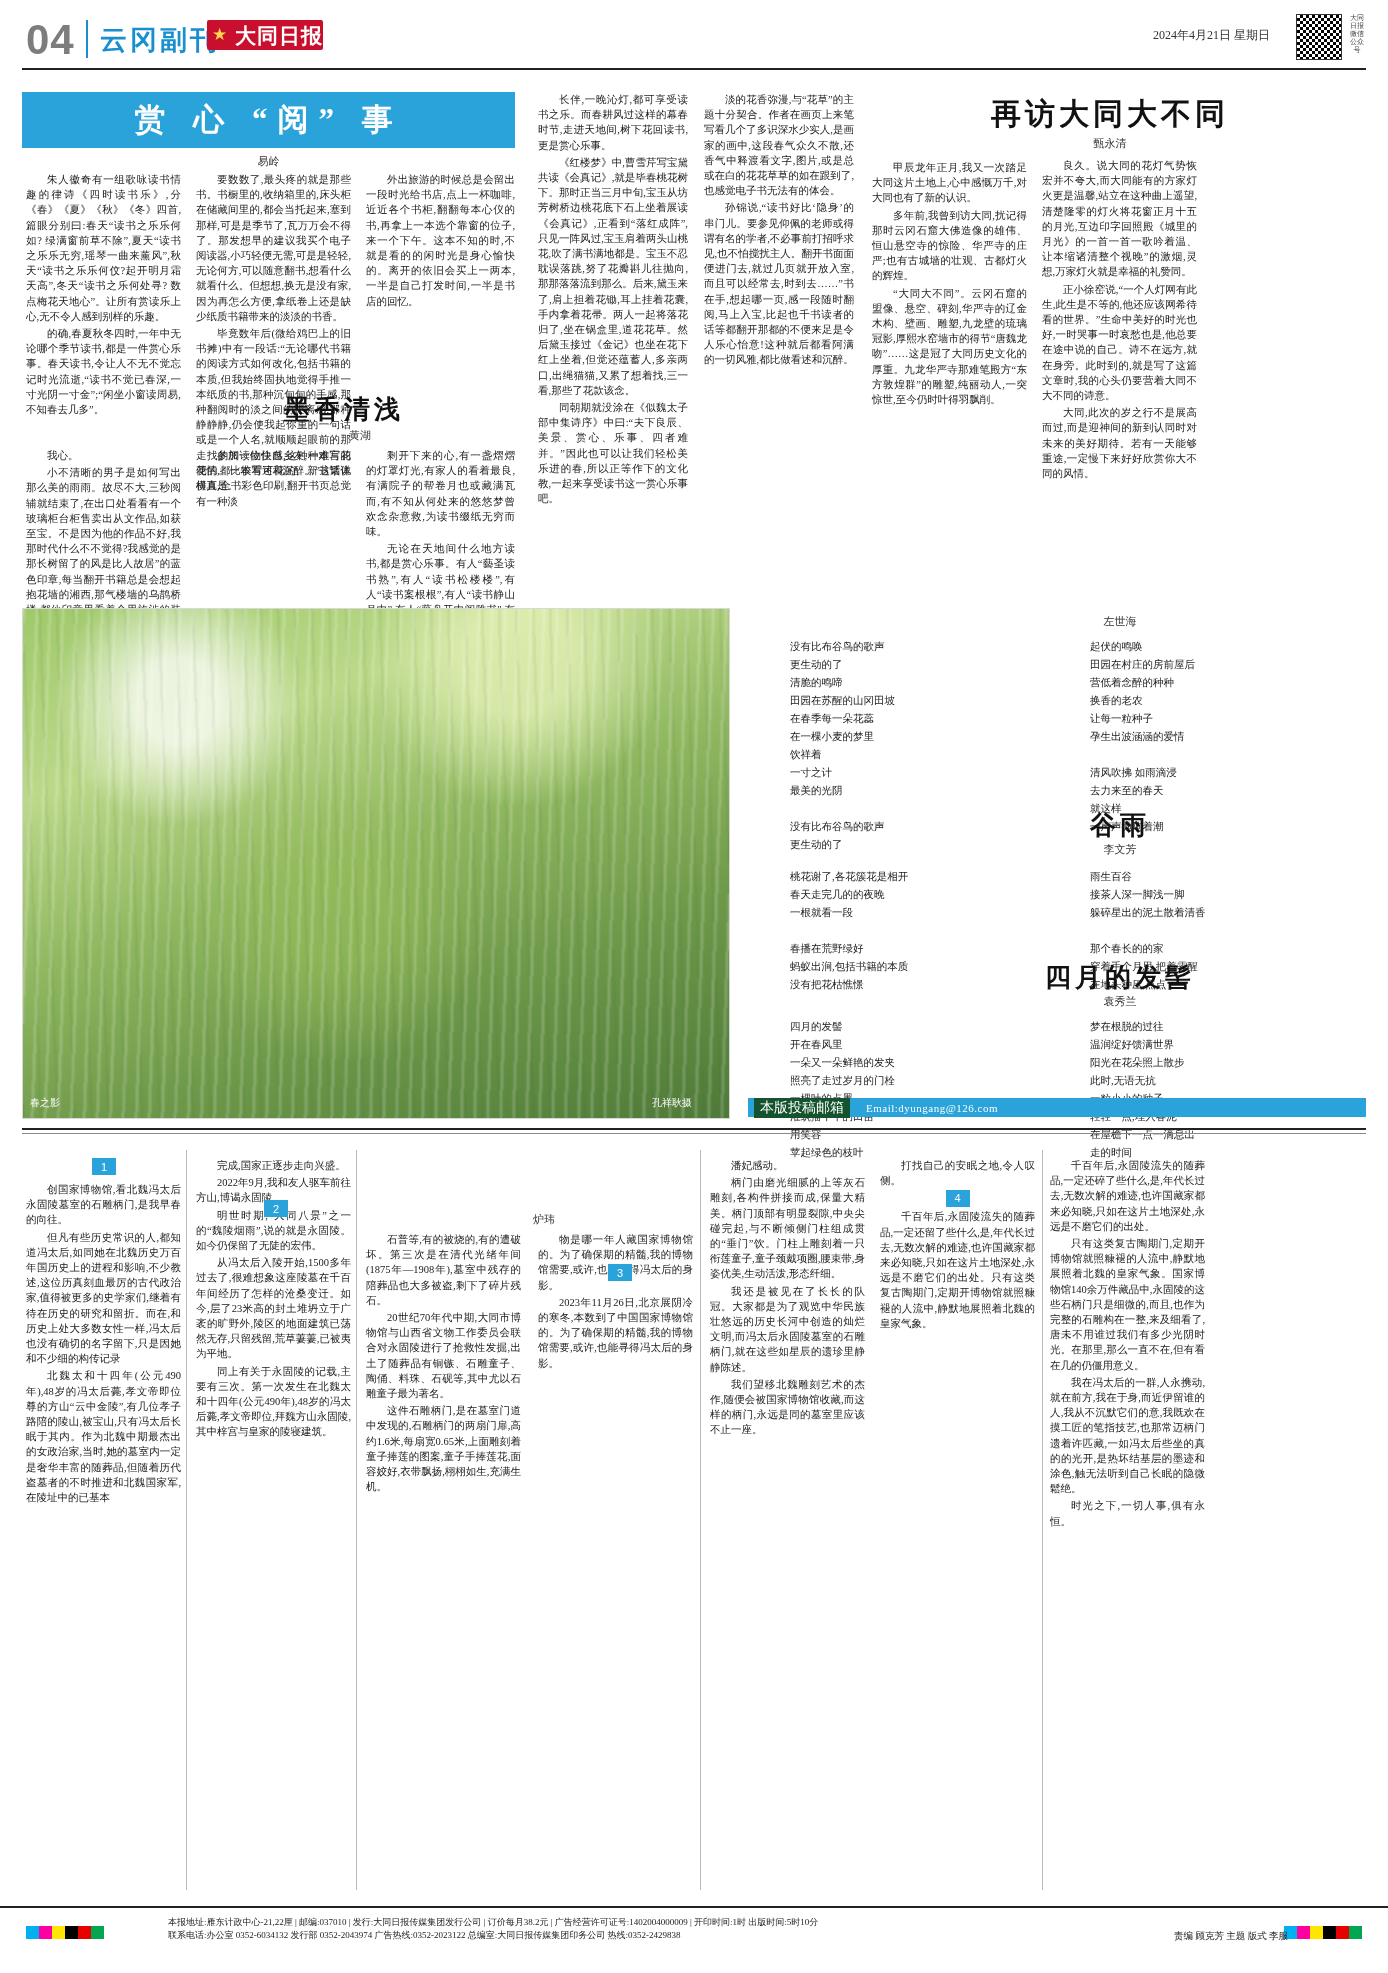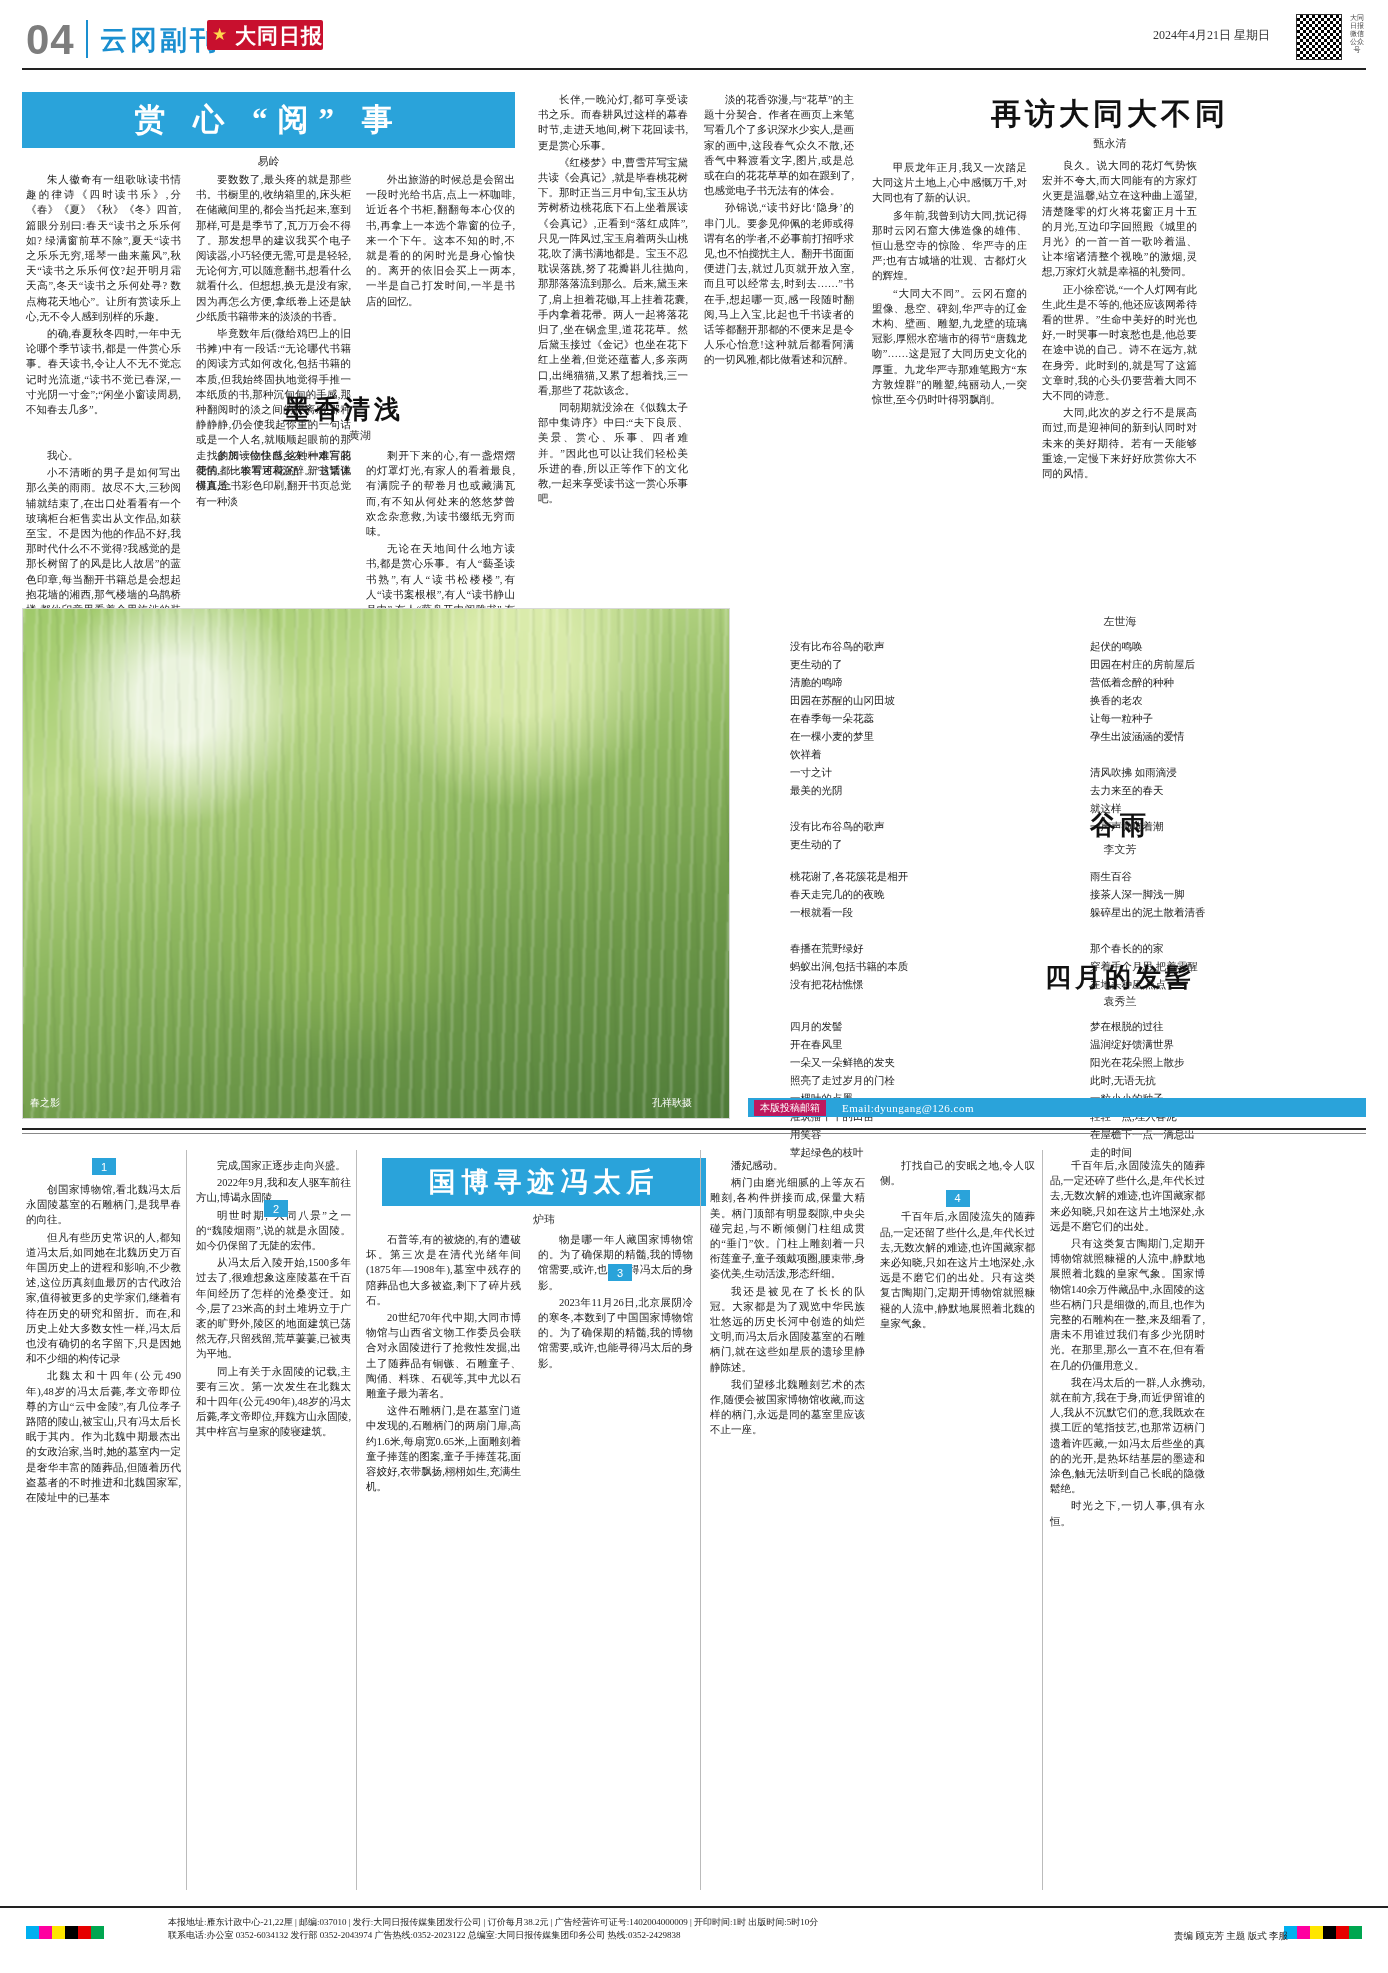--- a/index.html
+++ b/index.html
@@ -46,21 +46,21 @@
   .photo-blur{position:absolute;inset:0;backdrop-filter:blur(1px);}
   .photo-cap-l{position:absolute;left:30px;top:1096px;font-size:10px;color:#fff;}
   .photo-cap-r{position:absolute;left:652px;top:1096px;font-size:10px;color:#fff;}
 
   
   .poem{position:absolute;font-size:10.5px;line-height:18px;color:#1a1a1a;}
   .poem div{white-space:nowrap;}
 
   .emailbar{position:absolute;left:748px;top:1098px;width:618px;height:19px;background:#2aa3da;color:#fff;
             font-size:11px;display:flex;align-items:center;}
-  .emailbar .tag{background:#be185d;color:#fff;padding:1px 6px;margin-left:6px;font-size:10px;}
+  .emailbar .tag{background:#14532d;color:#fff;padding:1px 6px;margin-left:6px;font-size:14px;}
   .emailbar .mail{margin-left:16px;letter-spacing:.5px;}
 
   .hrule{position:absolute;background:#222;}
   .vrule{position:absolute;background:#bbbbbb;}
 
   
   .numbadge{position:absolute;width:24px;height:17px;background:#2aa3da;color:#fff;font-size:11px;
             display:flex;align-items:center;justify-content:center;font-family:"Liberation Sans",sans-serif;}
 
   
@@ -239,21 +239,20 @@
   </div>
   <div class="col" style="left:196px;top:1158px;width:155px;height:720px;">
     <p>完成,国家正逐步走向兴盛。</p>
     <p>2022年9月,我和友人驱车前往方山,博谒永固陵。</p>
     <p>明世时期,“大同八景”之一的“魏陵烟雨”,说的就是永固陵。如今仍保留了无陡的宏伟。</p>
     <p>从冯太后入陵开始,1500多年过去了,很难想象这座陵墓在千百年间经历了怎样的沧桑变迁。如今,层了23米高的封土堆坍立于广袤的旷野外,陵区的地面建筑已荡然无存,只留残留,荒草萋萋,已被夷为平地。</p>
     <p>同上有关于永固陵的记载,主要有三次。第一次发生在北魏太和十四年(公元490年),48岁的冯太后薨,孝文帝即位,拜魏方山永固陵,其中梓宫与皇家的陵寝建筑。</p>
   </div>
   <div class="numbadge" style="left:264px;top:1200px;">2</div>
 
-  <div class="banner" style="left:382px;top:1158px;width:324px;height:48px;font-size:27px;letter-spacing:6px;">国博寻迹冯太后</div>
   <div class="byline" style="left:382px;top:1212px;width:324px;">炉玮</div>
 
   <div class="col" style="left:366px;top:1232px;width:155px;height:650px;">
     <p>石普等,有的被烧的,有的遭破坏。第三次是在清代光绪年间(1875年—1908年),墓室中残存的陪葬品也大多被盗,剩下了碎片残石。</p>
     <p>20世纪70年代中期,大同市博物馆与山西省文物工作委员会联合对永固陵进行了抢救性发掘,出土了随葬品有铜镞、石雕童子、陶俑、料珠、石砚等,其中尤以石雕童子最为著名。</p>
     <p>这件石雕柄门,是在墓室门道中发现的,石雕柄门的两扇门扉,高约1.6米,每扇宽0.65米,上面雕刻着童子捧莲的图案,童子手捧莲花,面容姣好,衣带飘扬,栩栩如生,充满生机。</p>
   </div>
   <div class="col" style="left:538px;top:1232px;width:155px;height:650px;">
     <p>物是哪一年人藏国家博物馆的。为了确保期的精髓,我的博物馆需要,或许,也能寻得冯太后的身影。</p>
     <p>2023年11月26日,北京展阴冷的寒冬,本数到了中国国家博物馆的。为了确保期的精髓,我的博物馆需要,或许,也能寻得冯太后的身影。</p>

